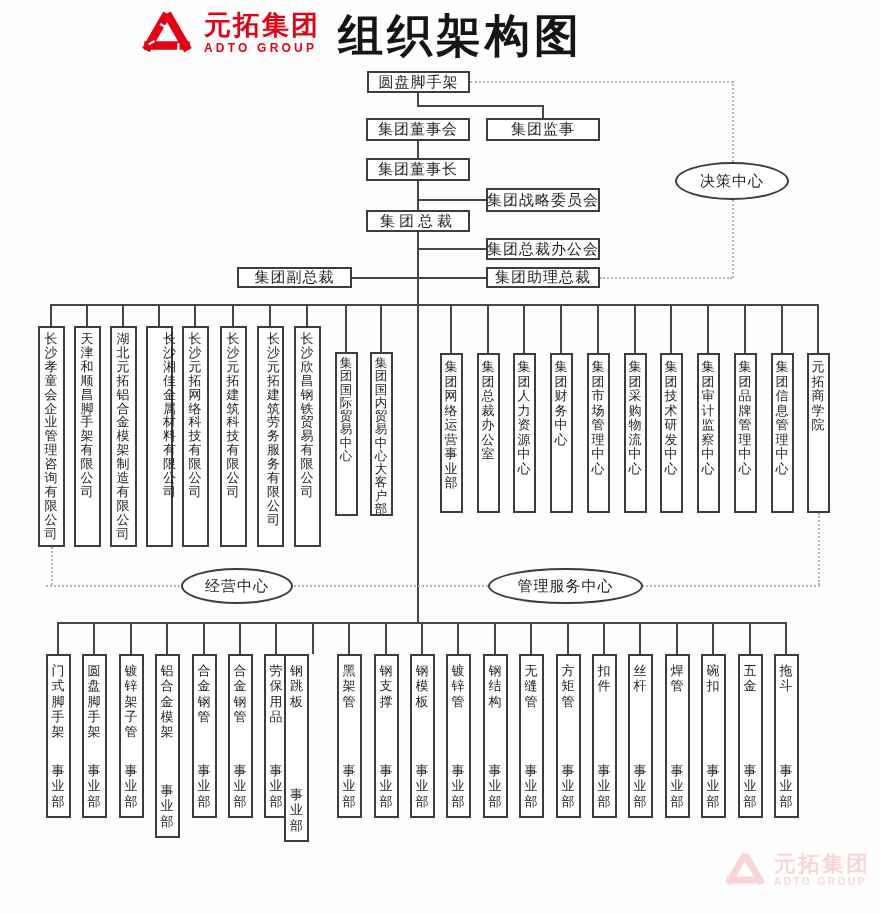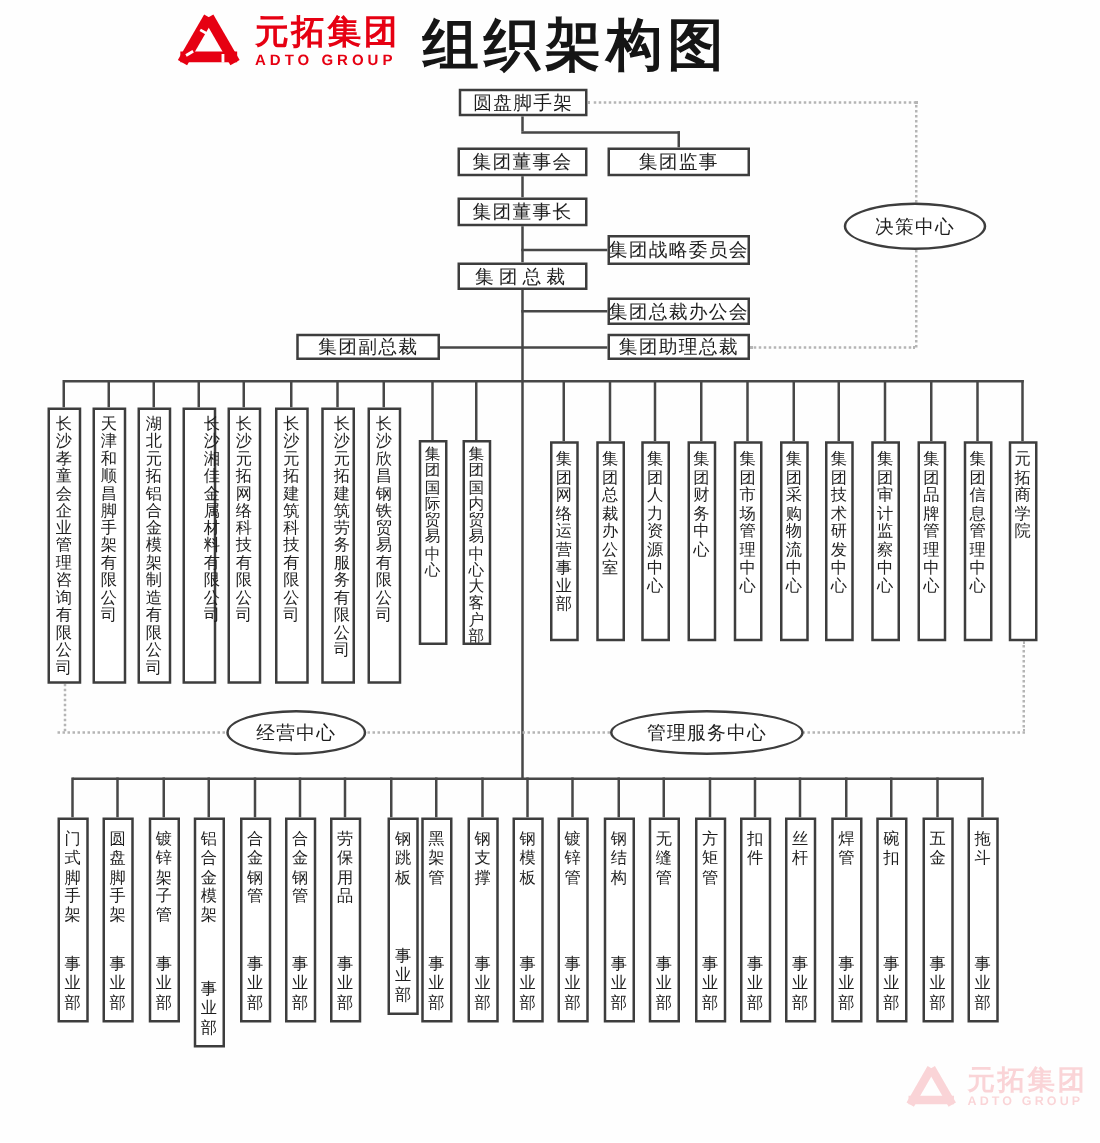--- a/index.html
+++ b/index.html
@@ -224,21 +224,21 @@
       <div class="vbox bu" style="left: 227.5px; top: 654px; width: 25px; height: 164px;">
         <span class="vt">合金钢管</span>
         <span class="vt">事业部</span>
       </div>
       <div class="vl" style="left: 275px; top: 622px; height: 32px;"></div>
       <div class="vbox bu" style="left: 263.5px; top: 654px; width: 25px; height: 164px;">
         <span class="vt">劳保用品</span>
         <span class="vt">事业部</span>
       </div>
       <div class="vl" style="left: 312px; top: 622px; height: 32px;"></div>
-      <div class="vbox bu" style="left: 310px; top: 654px; width: 25px; height: 158px; gap: 36px;">
+      <div class="vbox bu" style="left: 284px; top: 654px; width: 25px; height: 188px; gap: 36px;">
         <span class="vt">钢跳板</span>
         <span class="vt">事业部</span>
       </div>
       <div class="vl" style="left: 348px; top: 622px; height: 32px;"></div>
       <div class="vbox bu" style="left: 336.5px; top: 654px; width: 25px; height: 164px;">
         <span class="vt">黑架管</span>
         <span class="vt">事业部</span>
       </div>
       <div class="vl" style="left: 385px; top: 622px; height: 32px;"></div>
       <div class="vbox bu" style="left: 373.5px; top: 654px; width: 25px; height: 164px;">

